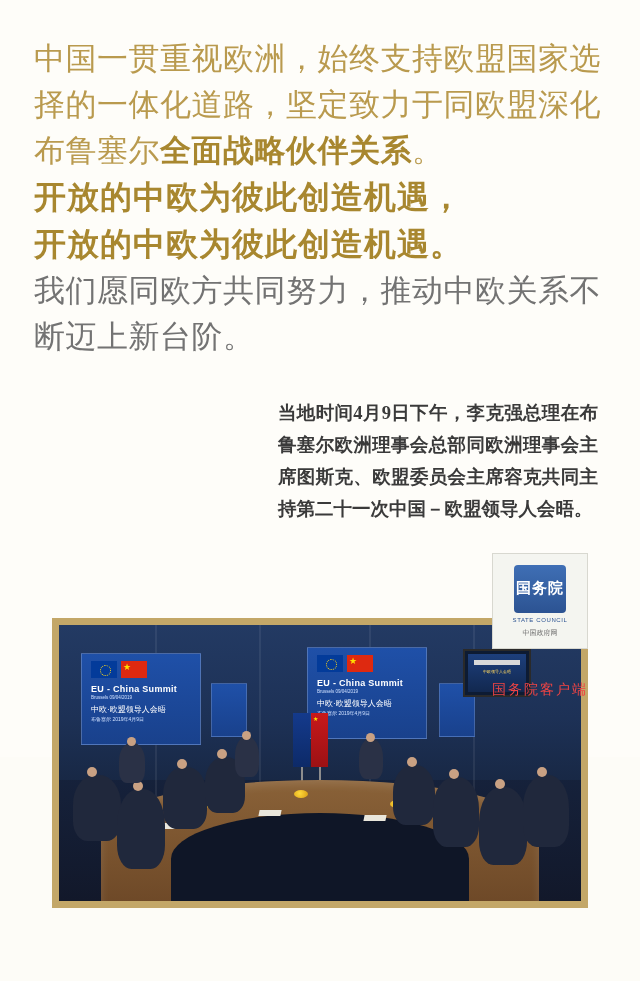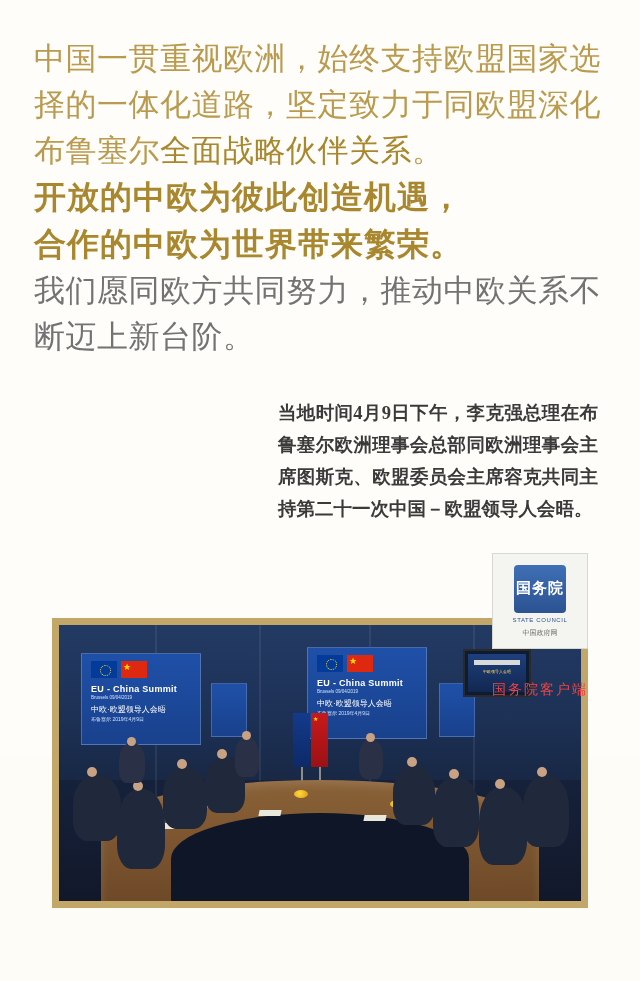--- a/index.html
+++ b/index.html
@@ -26,21 +26,21 @@
     color: #b99a4e;
     font-size: 31px;
     line-height: 1.48;
     letter-spacing: 0.5px;
     text-align: justify;
   }
   .quote-line {
     display: block;
   }
   .bold-gold {
-    font-weight: normal;
+    font-weight: bold;
     color: #a8872f;
   }
   .emphasis-line {
     display: block;
     font-weight: bold;
     color: #a8872f;
     font-size: 32px;
     letter-spacing: 1px;
   }
   .tail-line {
@@ -293,21 +293,21 @@
 </head>
 <body>
 
 <div class="poster">
 
   <div class="quote-block">
     <span class="quote-line">中国一贯重视欧洲，始终支持欧盟国家选</span>
     <span class="quote-line">择的一体化道路，坚定致力于同欧盟深化</span>
     <span class="quote-line"><span>布鲁塞尔</span><span class="bold-gold">全面战略伙伴关系</span><span>。</span></span>
     <span class="emphasis-line">开放的中欧为彼此创造机遇，</span>
-    <span class="emphasis-line">合作的中欧为世界带来繁荣。</span>
+    <span class="emphasis-line">开放的中欧为彼此创造机遇。</span>
     <span class="tail-line">我们愿同欧方共同努力，推动中欧关系不</span>
     <span class="tail-line">断迈上新台阶。</span>
   </div>
 
   <div class="caption">当地时间4月9日下午，李克强总理在布鲁塞尔欧洲理事会总部同欧洲理事会主席图斯克、欧盟委员会主席容克共同主持第二十一次中国－欧盟领导人会晤。</div>
 
   <div class="photo-wrap">
     <div class="photo">
 
       <div class="wall"></div>

